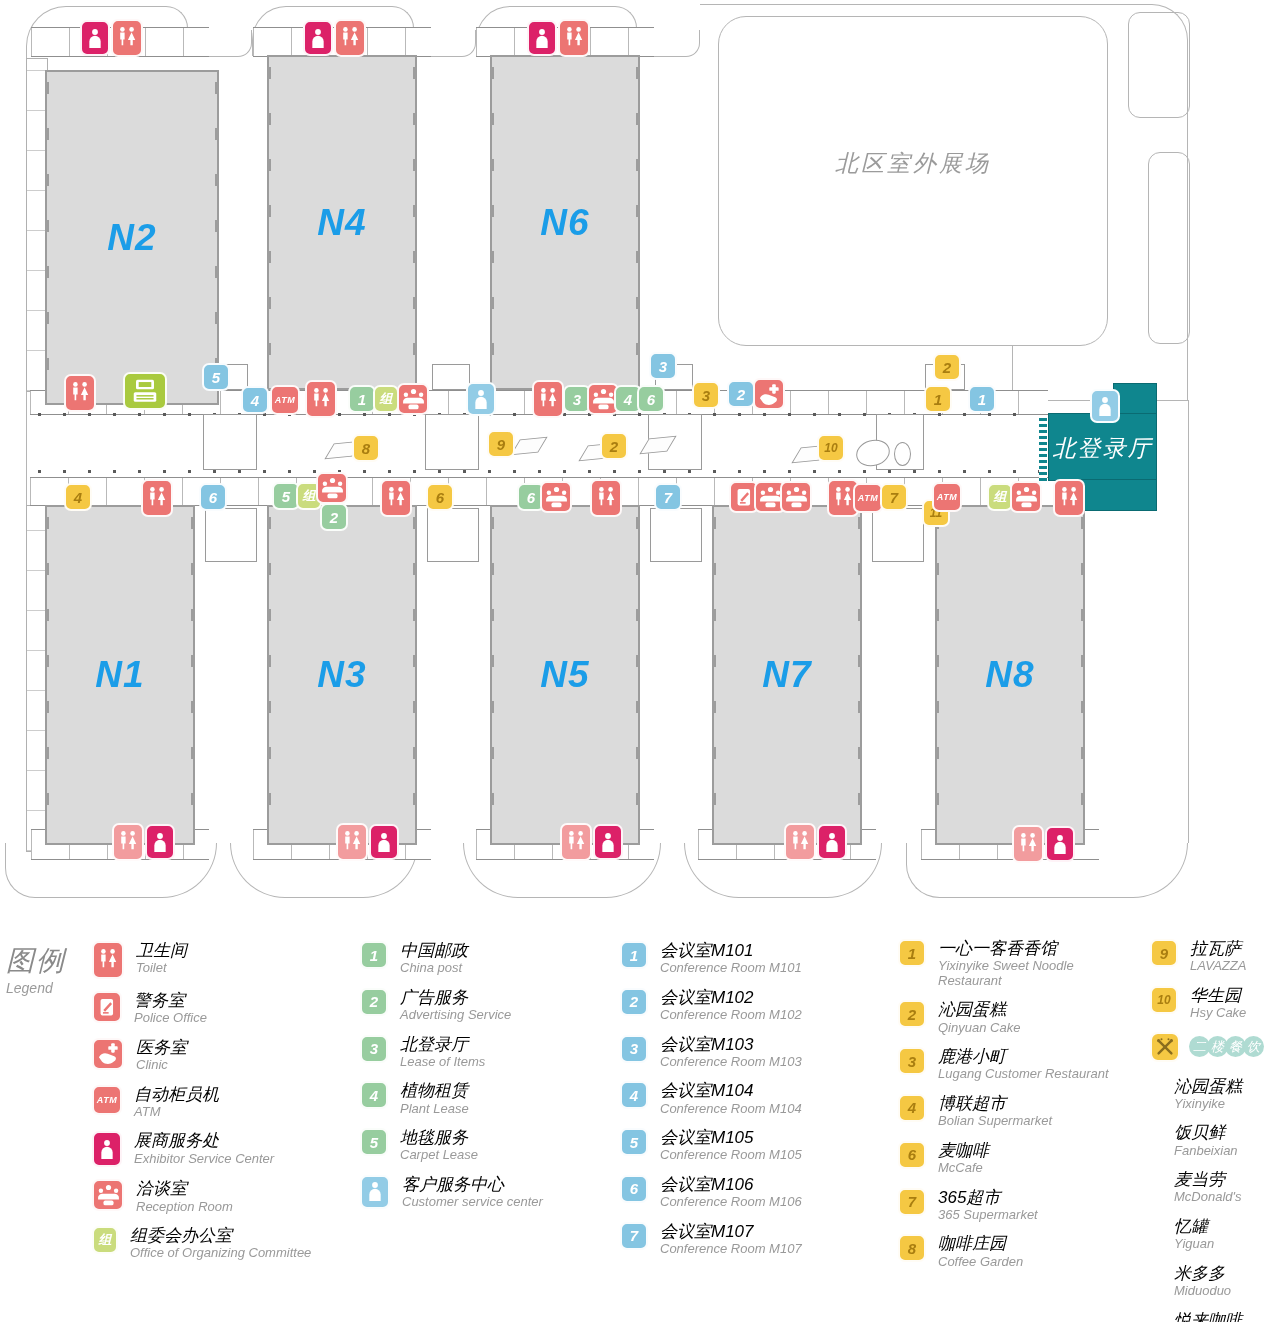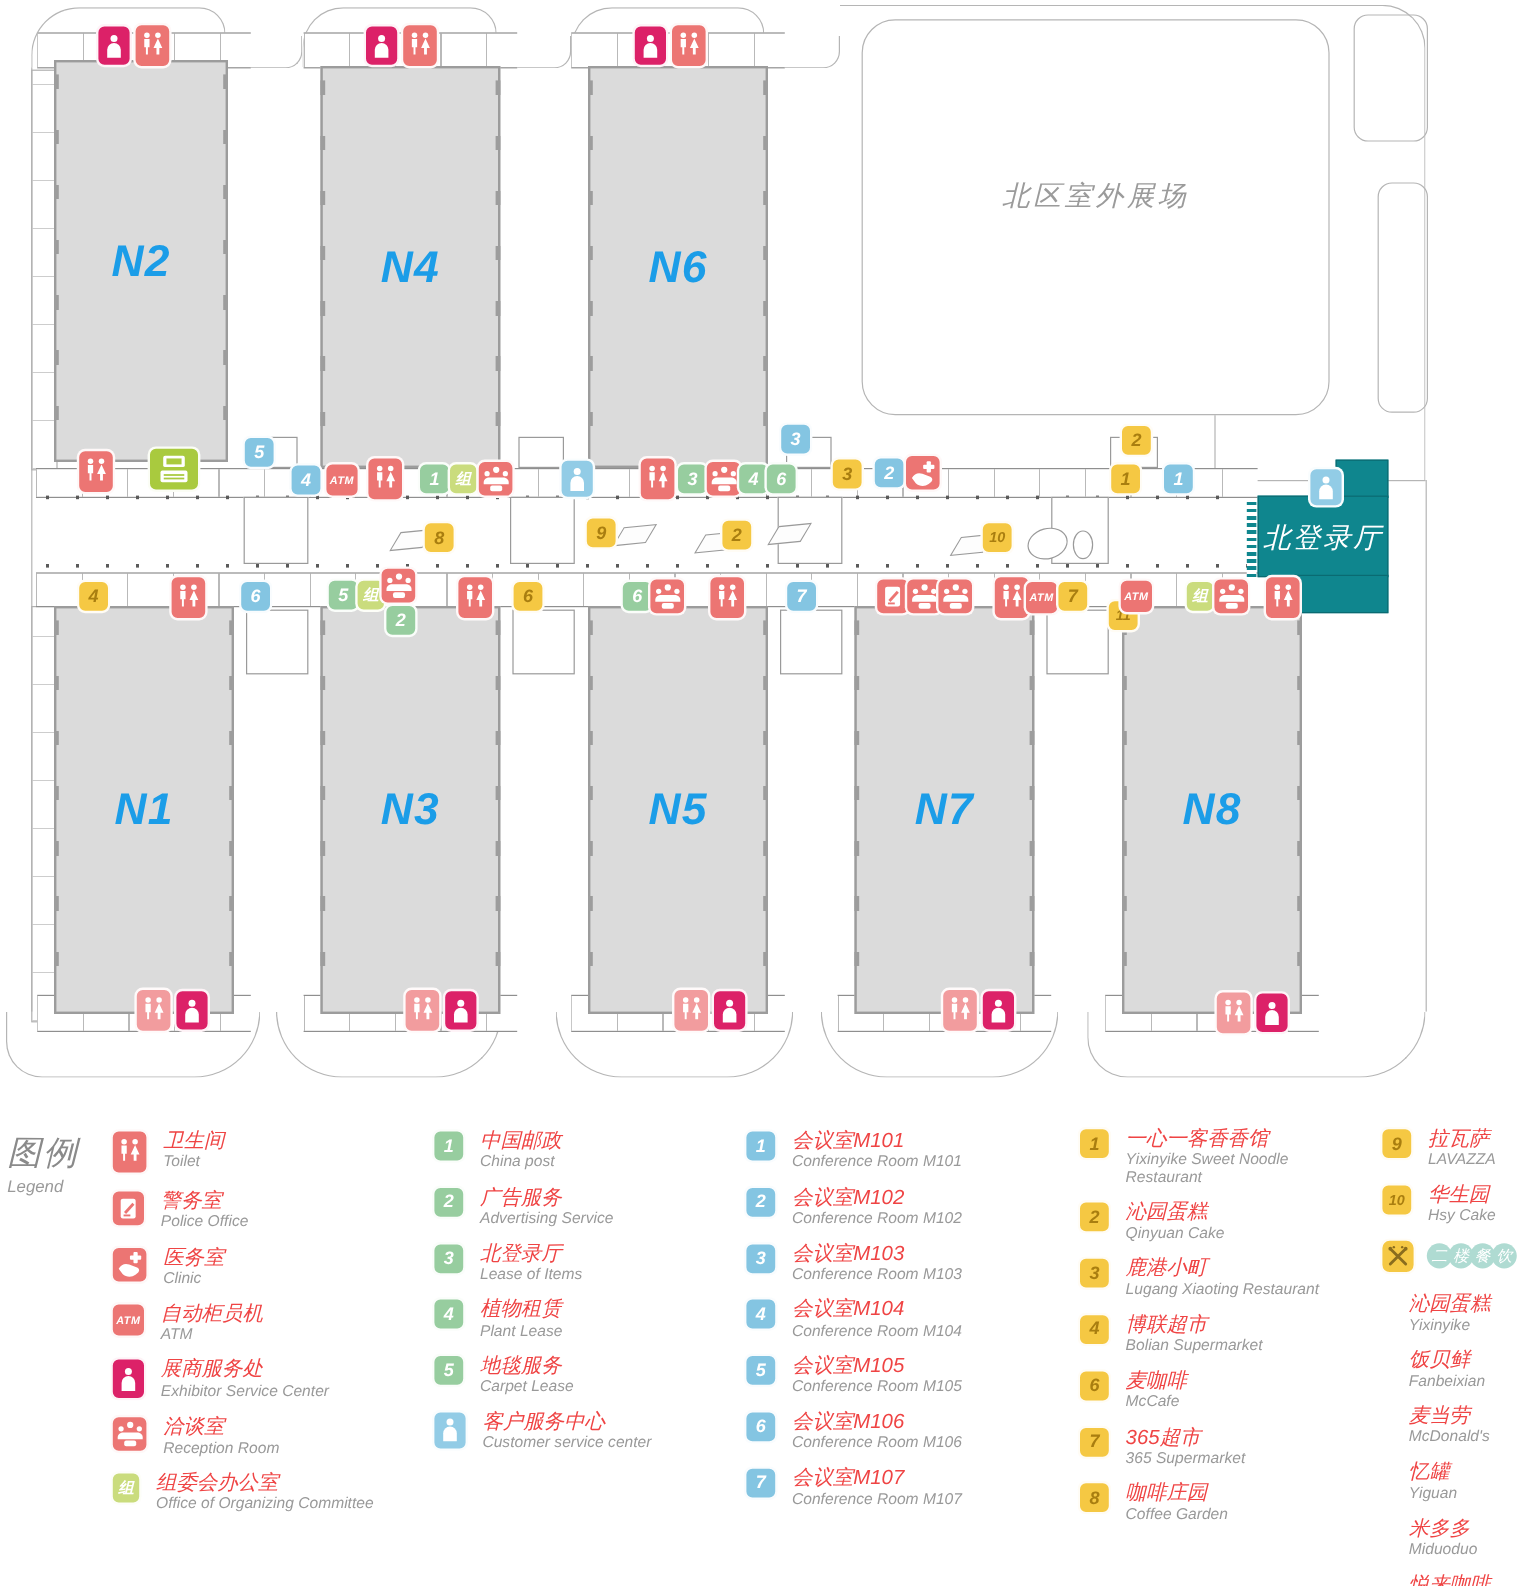--- a/index.html
+++ b/index.html
@@ -52,21 +52,21 @@
   .t-machine{width:44px;height:38px;background:#a9ca3e;}
   .t-cust{width:30px;height:34px;background:#92cce6;}
   .t-fork{width:30px;height:30px;background:#f5c843;border-radius:8px;}
   
   #outdoor-label{position:absolute;left:718px;top:148px;width:390px;text-align:center;
      color:#9b9b9b;font-size:23px;letter-spacing:3px;}
   
   .lcol{position:absolute;}
   .lrow{display:flex;gap:12px;margin-bottom:11px;align-items:flex-start;}
   .licon{flex:0 0 auto;margin-top:1px;}
-  .zh{font-size:17px;color:#ef4444;line-height:1.25;}
+  .zh{font-size:17px;color:#000000;line-height:1.25;}
   .en{font-size:13px;color:#999;line-height:1.12;}
   .lhead{display:flex;align-items:center;gap:9px;margin:2px 0 14px;}
   .circ{display:inline-flex;width:21px;height:21px;border-radius:50%;background:#afdbd2;color:#fff;
         font-size:13px;align-items:center;justify-content:center;margin-right:-3px;}
   .bullet{width:13px;height:13px;border-radius:50%;background:#f5ce55;margin:4px 6px 0 6px;flex:0 0 auto;}
   #legend-title-zh{font-size:28px;color:#8a8a8a;letter-spacing:2px;}
   #legend-title-en{font-size:14px;color:#9a9a9a;}
   .b.inline{position:relative;}
 </style>
 </head>
@@ -133,21 +133,21 @@
   <div class="oval" style="left:856px;top:440px;width:32px;height:24px;transform:rotate(-15deg);"></div>
   <div class="oval" style="left:894px;top:442px;width:15px;height:22px;"></div>
 
   <div class="reg" style="left:1113px;top:383px;width:44px;height:32px;"></div>
   <div class="reg" style="left:1048px;top:413px;width:109px;height:68px;"></div>
   <div class="reg" style="left:1075px;top:479px;width:82px;height:32px;"></div>
   <div id="reg-hatch" style="left:1039px;top:415px;width:8px;height:66px;"></div>
   <div id="reg-label" style="left:1048px;top:433px;width:109px;">北登录厅</div>
 
   <div id="halls">
-      <div class="hall" style="left: 45px; top: 50px; width: 145px; height: 335px;">
+      <div class="hall" style="left: 45px; top: 70px; width: 174px; height: 335px;">
         <span>N2</span>
       </div>
       <div class="hall" style="left: 267px; top: 55px; width: 150px; height: 335px;">
         <span>N4</span>
       </div>
       <div class="hall" style="left: 490px; top: 55px; width: 150px; height: 335px;">
         <span>N6</span>
       </div>
       <div class="hall" style="left: 45px; top: 505px; width: 150px; height: 340px;">
         <span>N1</span>
@@ -805,21 +805,21 @@
             <div class="zh">沁园蛋糕</div>
             <div class="en">Qinyuan Cake</div>
           </div>
         </div>
         <div class="lrow">
           <span class="licon">
             <div class="b t-num c-yellow inline">3</div>
           </span>
           <div class="ltxt">
             <div class="zh">鹿港小町</div>
-            <div class="en">Lugang Xiaoting Restaurant</div>
+            <div class="en">Lugang Customer Restaurant</div>
           </div>
         </div>
         <div class="lrow">
           <span class="licon">
             <div class="b t-num c-yellow inline">4</div>
           </span>
           <div class="ltxt">
             <div class="zh">博联超市</div>
             <div class="en">Bolian Supermarket</div>
           </div>

